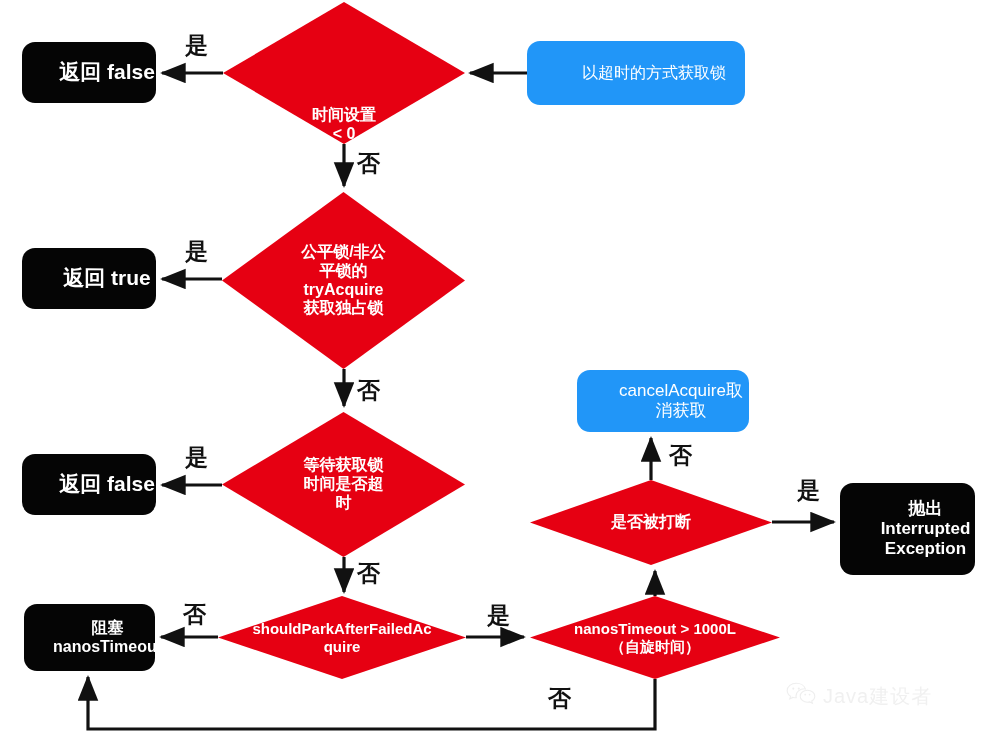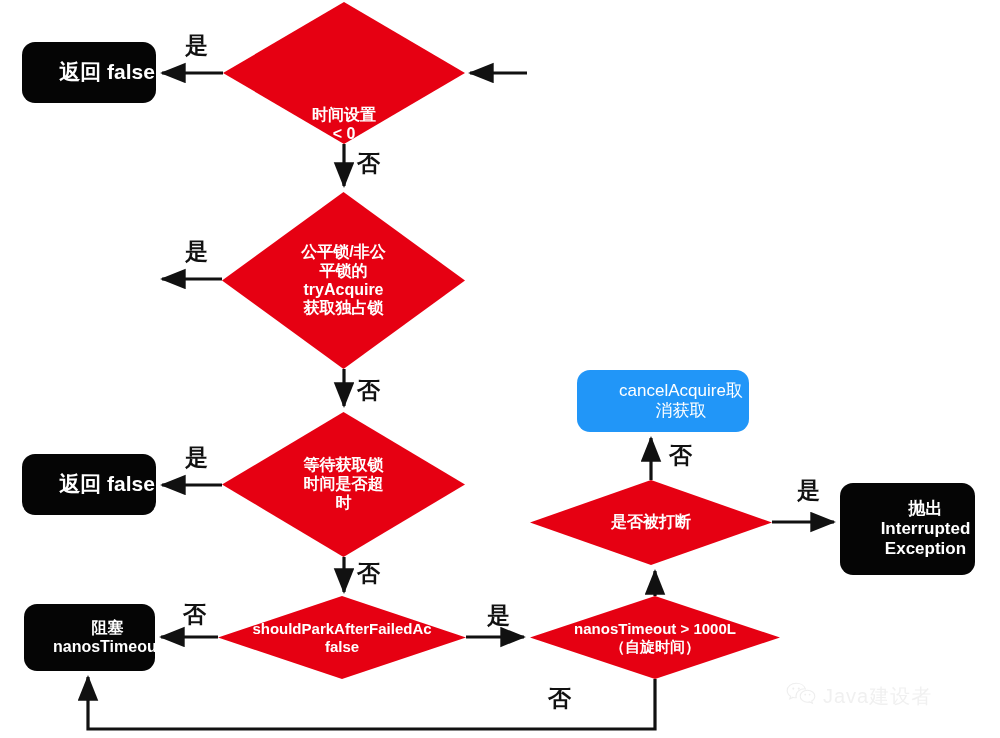--- a/index.html
+++ b/index.html
@@ -159,55 +159,61 @@
 
     <g>
       <path d="M651,480 L651,438" stroke="#111111" stroke-width="3.2" fill="none" marker-end="url(#arrowhead)"></path>
     </g>
 
     <g>
       <path d="M655,679 L655,729 L88,729 L88,677" stroke="#111111" stroke-width="3.2" fill="none" stroke-linejoin="miter" marker-end="url(#arrowhead)"></path>
     </g>
   </svg>
 
+  <div class="node node-blue" style="left:527px; top:41px; width:218px; height:64px; font-size:16px;">
+    <span class="node-label">以超时的方式获取锁</span>
+  </div>
 
   <div class="node node-diamond" style="left:223px; top:2px; width:242px; height:142px; font-size:16px;align-items:flex-end;">
     <div class="diamond-shape"></div>
     <span class="diamond-label">时间设置
 &lt; 0</span>
   </div>
 
   <div class="node node-black" style="left:22px; top:42px; width:134px; height:61px; font-size:21px;">
     <span class="node-label">返回 false</span>
   </div>
 
   <div class="node node-diamond" style="left:222px; top:192px; width:243px; height:177px; font-size:16px;">
     <div class="diamond-shape"></div>
     <span class="diamond-label">公平锁/非公
 平锁的
 tryAcquire
 获取独占锁</span>
   </div>
 
+  <div class="node node-black" style="left:22px; top:248px; width:134px; height:61px; font-size:21px;">
+    <span class="node-label">返回 true</span>
+  </div>
 
   <div class="node node-diamond" style="left:222px; top:412px; width:243px; height:145px; font-size:16px;">
     <div class="diamond-shape"></div>
     <span class="diamond-label">等待获取锁
 时间是否超
 时</span>
   </div>
 
   <div class="node node-black" style="left:22px; top:454px; width:134px; height:61px; font-size:21px;">
     <span class="node-label">返回 false</span>
   </div>
 
   <div class="node node-diamond" style="left:218px; top:596px; width:248px; height:83px; font-size:15px;">
     <div class="diamond-shape"></div>
     <span class="diamond-label" style="width:86%;">shouldParkAfterFailedAc
-false</span>
+quire</span>
   </div>
 
   <div class="node node-black" style="left:24px; top:604px; width:131px; height:67px; font-size:16px;">
     <span class="node-label">阻塞
 nanosTimeout</span>
   </div>
 
   <div class="node node-diamond" style="left:530px; top:596px; width:250px; height:83px; font-size:15px;text-align:center;">
     <div class="diamond-shape"></div>
     <span class="diamond-label" style="width:88%;">nanosTimeout &gt; 1000L

